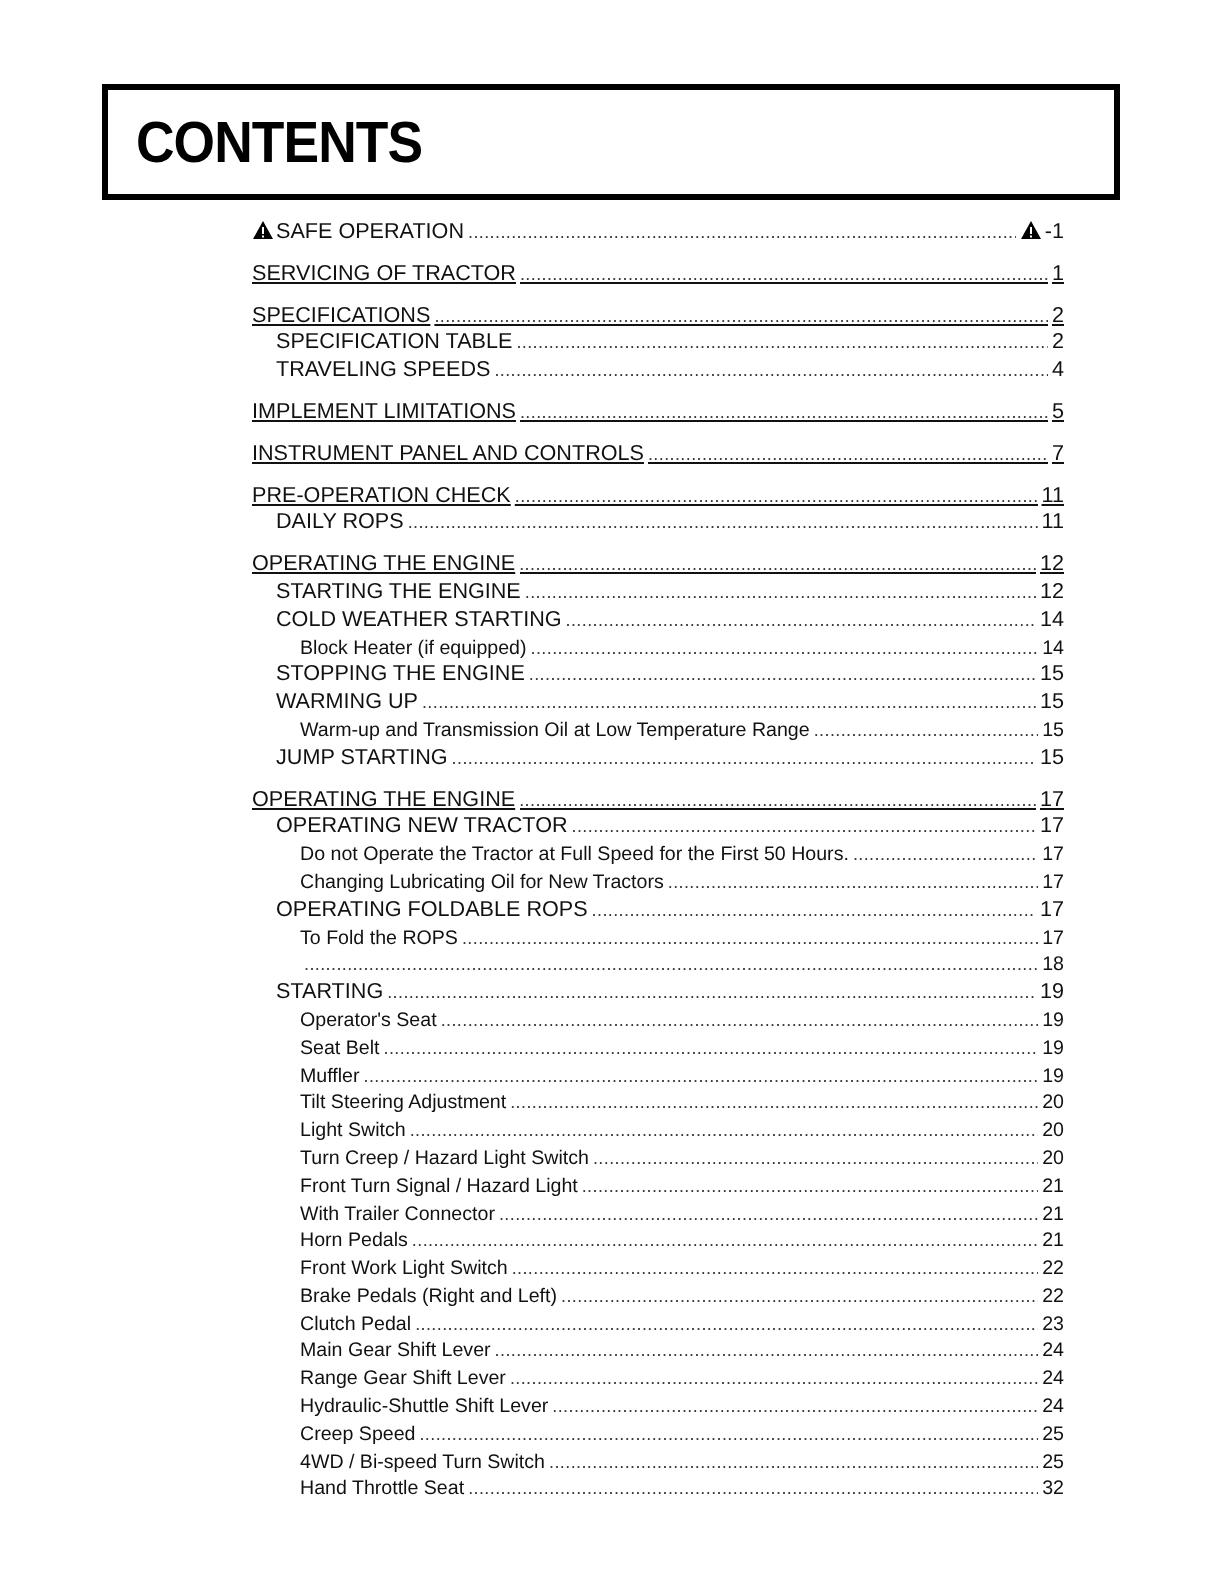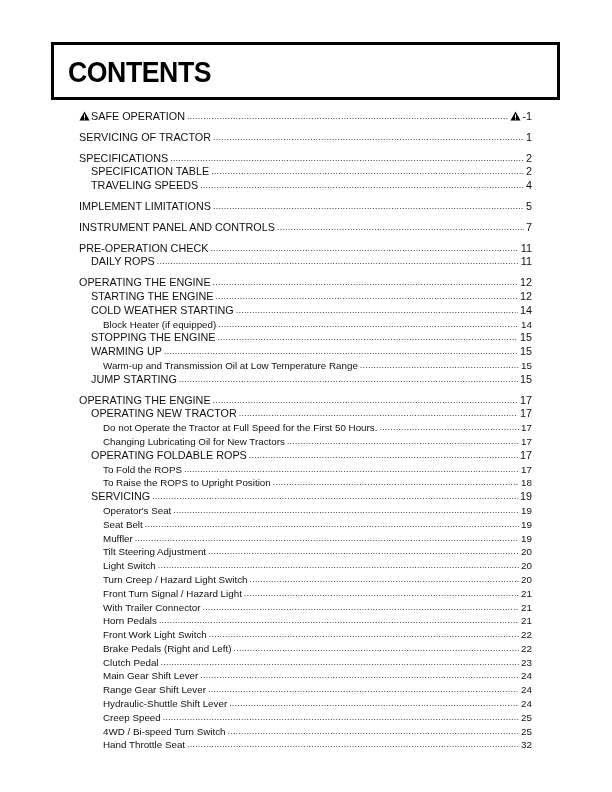--- a/index.html
+++ b/index.html
@@ -1,23 +1,23 @@
 <!DOCTYPE html>
 <html><head>
 <meta charset="utf-8">
 <style>
   html, body { margin: 0; padding: 0; background: #ffffff; }
   body { width: 612px; height: 792px; position: relative; overflow: hidden; font-family: "Liberation Sans", sans-serif; color: #111; }
   .title-box { position: absolute; left: 51px; top: 42px; width: 503px; height: 52px; border: 3px solid #000; box-sizing: content-box; }
   .title-box h1 { margin: 0; position: absolute; left: 14px; top: 11px; font-family: "Liberation Sans", sans-serif; font-weight: bold; font-size: 29px; letter-spacing: -0.5px; transform: scaleX(0.92); transform-origin: left center; color: #000; line-height: 32px; }
   .toc { position: absolute; left: 79px; top: 110px; width: 453px; }
-  .row { display: flex; align-items: center; height: 13.8px; line-height: 13.8px; white-space: nowrap; font-size: 10.8px; }
+  .row { display: flex; align-items: center; height: 13.8px; line-height: 13.8px; white-space: nowrap; font-size: 10.8px; margin-left: 47px; }
   .row.l1 { padding-left: 12px; }
   .row.l2 { padding-left: 24px; font-size: 9.8px; }
-  .row.gap { margin-top: 7px; }
+  .row.gap { margin-top: 7px; text-decoration: underline; }
   .row .label { flex: 0 0 auto; }
   .row .leader { flex: 1 1 auto; overflow: hidden; margin: 0 2px; color: #333; font-size: 9px; letter-spacing: 0.2px; }
   .row .leader::before { content: "................................................................................................................................................................................................................................................................................................................................................"; }
   .row .page { flex: 0 0 auto; text-align: right; }
   .warn { display: inline-block; width: 11px; height: 10px; vertical-align: -1px; margin-right: 1px; }
 </style>
 </head>
 <body>
 
 <div class="title-box">
@@ -142,26 +142,25 @@
     <span class="label">OPERATING FOLDABLE ROPS</span>
     <span class="leader"></span>
     <span class="page">17</span>
   </div>
     <div class="row l2">
     <span class="label">To Fold the ROPS</span>
     <span class="leader"></span>
     <span class="page">17</span>
   </div>
     <div class="row l2">
-    <span class="label">To Raise the ROPS to Upright Position</span>
     <span class="leader"></span>
     <span class="page">18</span>
   </div>
     <div class="row l1">
-    <span class="label">SERVICING</span>
+    <span class="label">STARTING</span>
     <span class="leader"></span>
     <span class="page">19</span>
   </div>
     <div class="row l2">
     <span class="label">Operator's Seat</span>
     <span class="leader"></span>
     <span class="page">19</span>
   </div>
     <div class="row l2">
     <span class="label">Seat Belt</span>

